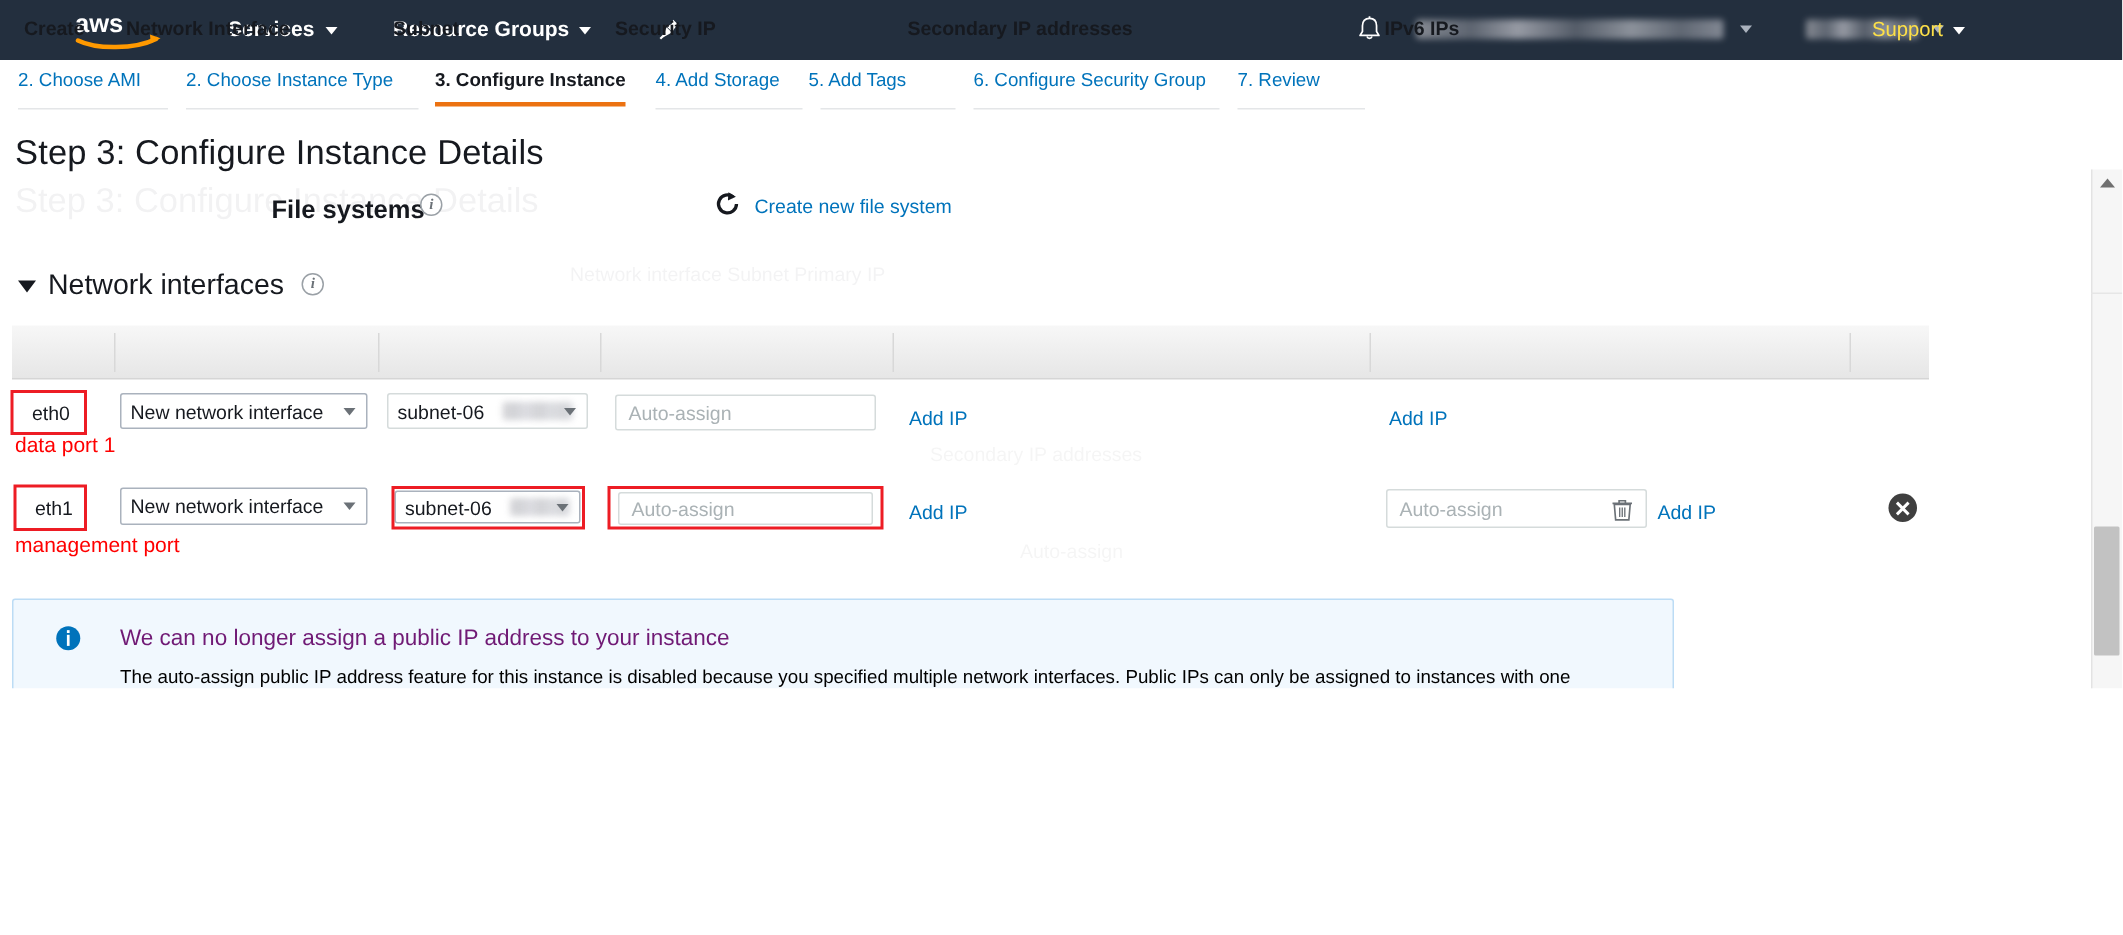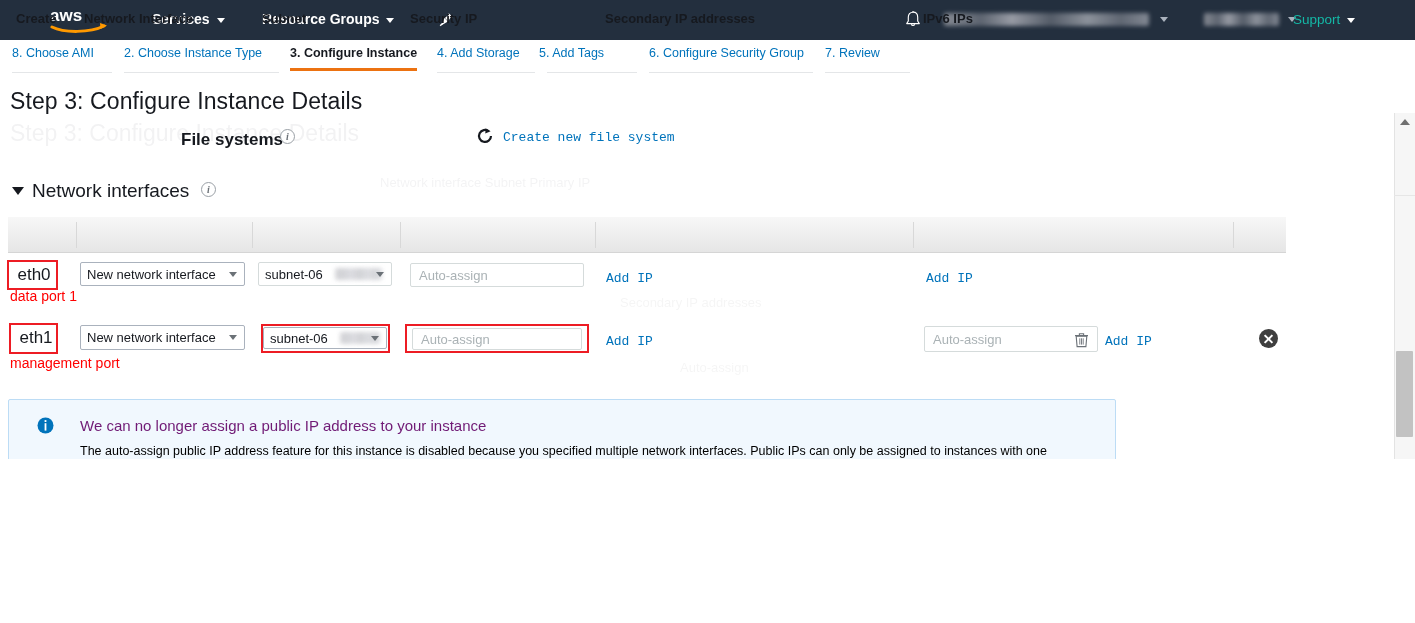--- a/index.html
+++ b/index.html
@@ -80,22 +80,22 @@
   .nav-region { left: 1204px; top: 13px; width: 75px; height: 13px; }
   .nav-region-caret {
     position: absolute; left: 1288px; top: 17px;
     width: 0; height: 0;
     border-left: 4px solid transparent;
     border-right: 4px solid transparent;
     border-top: 5px solid #aab2bd;
     cursor: pointer;
   }
   .nav-support {
-    position: absolute; left: 1293px; top: 12px;
-    color: #14b8a6; font-size: 13.5px;
+    position: absolute; left: 1248px; top: 12px;
+    color: #fde047; font-size: 13.5px;
     display: flex; align-items: center; gap: 7px;
     cursor: pointer;
   }
 
   
   .wizard {
     position: absolute; left: 0; top: 40px;
     width: 1415px; height: 35px;
     background: #ffffff;
   }
@@ -207,21 +207,20 @@
   .btn-addfs { left: 336px; top: 122px; width: 125px; height: 30px; }
   .refresh-icon {
     position: absolute; left: 475px; top: 126px;
     width: 20px; height: 20px; cursor: pointer;
   }
   .link {
     color: #0073bb;
     font-size: 13px;
     cursor: pointer;
     text-decoration: none;
-    font-family: Liberation Mono, monospace;
   }
   .fs-createlink { position: absolute; left: 503px; top: 130px; }
 
   
   .ni-header {
     position: absolute; left: 12px; top: 180px;
     display: flex; align-items: center; gap: 8px;
     cursor: pointer;
   }
   .tri-down {
@@ -250,21 +249,21 @@
   .th-sep {
     position: absolute; top: 222px;
     width: 1px; height: 26px;
     background: #d8d8d8;
   }
   .device-box {
     position: absolute;
     width: 50px; height: 26px;
     border: 1px solid #ffffff;
     display: flex; align-items: center; justify-content: center;
-    font-size: 17px; color: #16191f;
+    font-size: 13px; color: #16191f;
     background: #fff;
   }
   .select-ctl {
     position: absolute;
     background: #ffffff;
     border: 1px solid #aab2bd;
     border-radius: 2px;
     font-size: 13px;
     color: #16191f;
     display: flex; align-items: center;
@@ -452,21 +451,21 @@
     <div class="redacted nav-region"></div>
     <div class="nav-region-caret"></div>
 
     <div class="nav-support">
       <span>Support</span>
       <span class="caret-down"></span>
     </div>
   </div>
 
   <div class="wizard">
-    <div class="wz-tab" style="left:12px;">8. Choose AMI</div>
+    <div class="wz-tab" style="left:12px;">2. Choose AMI</div>
     <div class="wz-tab" style="left:124px;">2. Choose Instance Type</div>
     <div class="wz-tab active" style="left:290px;">3. Configure Instance</div>
     <div class="wz-tab" style="left:437px;">4. Add Storage</div>
     <div class="wz-tab" style="left:539px;">5. Add Tags</div>
     <div class="wz-tab" style="left:649px;">6. Configure Security Group</div>
     <div class="wz-tab" style="left:825px;">7. Review</div>
 
     <div class="wz-divider" style="left:12px;  width:100px;"></div>
     <div class="wz-divider" style="left:124px; width:155px;"></div>
     <div class="wz-divider" style="left:437px; width:98px;"></div>

